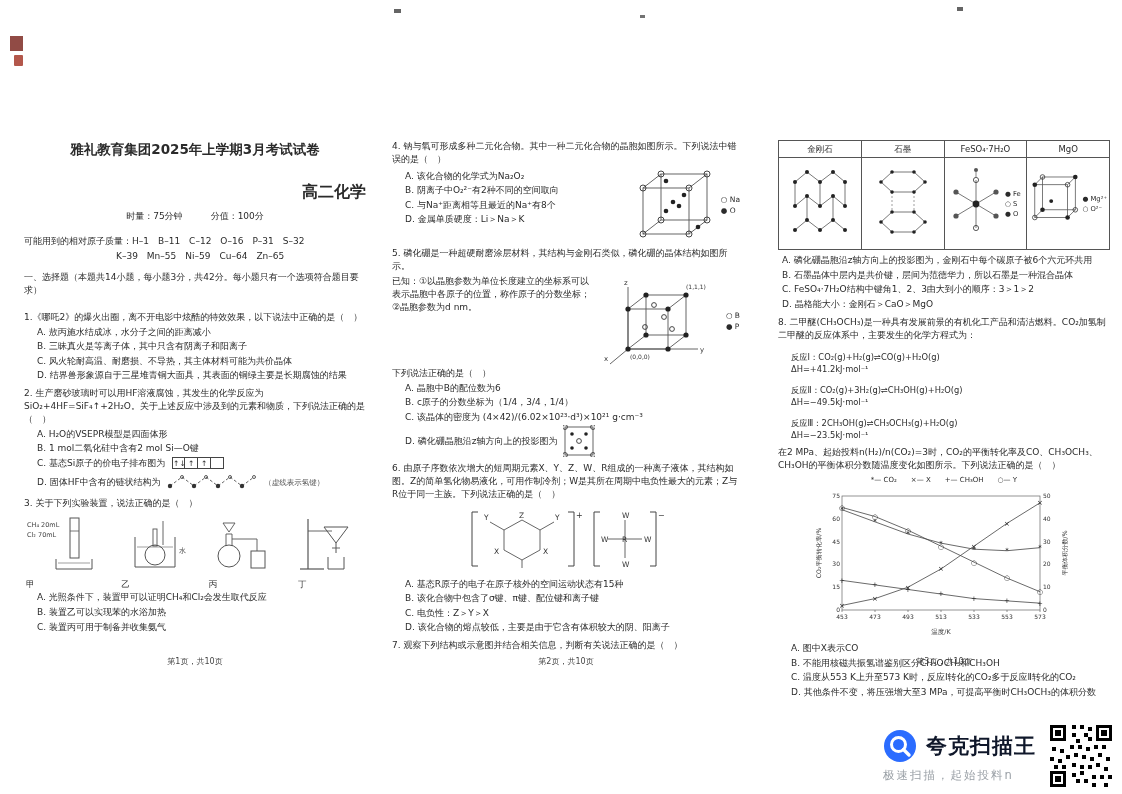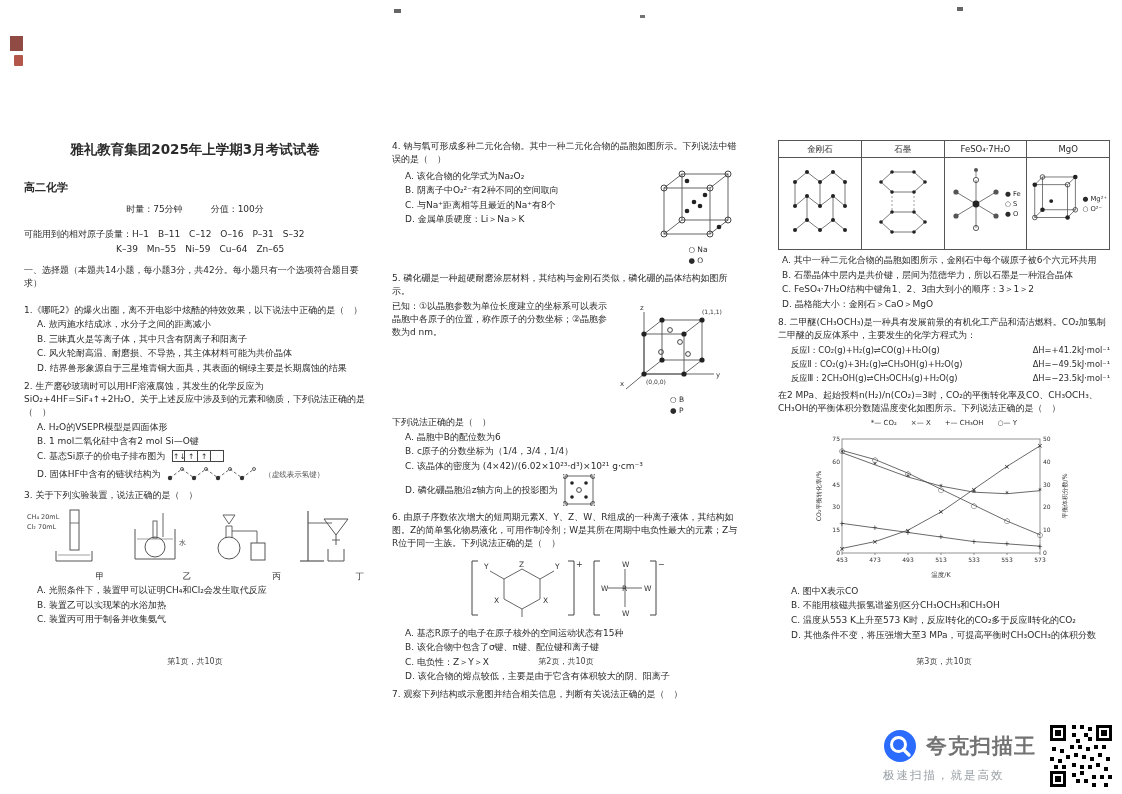--- a/index.html
+++ b/index.html
@@ -11,65 +11,65 @@
   }
   .stage { position:absolute; inset:0; background:#fff; }
   .art { position:absolute; opacity:.85; }
 
   .page { position:absolute; top:140px; height:528px; font-size:9px; line-height:1.45; }
   #page1 { left:24px;  width:342px; }
   #page2 { left:392px; width:348px; }
   #page3 { left:778px; width:332px; }
 
   .doc-title   { text-align:center; font-size:13.5px; font-weight:bold; margin-bottom:6px; }
-  .doc-subject { text-align:left; font-size:11px;  font-weight:bold; margin-bottom:7px;margin-top:20px; }
+  .doc-subject { text-align:right; font-size:16px;  font-weight:bold; margin-bottom:7px;margin-top:20px; }
   .doc-meta    { display:flex; justify-content:center; gap:28px; font-size:9px; margin-bottom:12px; }
   .masses1 { margin-bottom:2px; }
   .masses2 { margin-left:92px; margin-bottom:8px; }
   .section-head { font-weight:normal; margin-bottom:14px; }
 
   .stem { margin-top:5px; }
   .opt  { padding-left:13px; margin-top:1.5px; }
   .page-footer { position:absolute; bottom:0; left:0; right:0; text-align:center; font-size:8px; color:#444; }
 
   .orbital { display:inline-flex; vertical-align:middle; margin-left:4px; }
   .orbital span { display:inline-block; width:13px; height:12px; border:0.9px solid #444;
                   border-left:none; font-size:7.5px; text-align:center; line-height:11px; }
   .orbital span:first-child { border-left:0.9px solid #444; }
 
   .inline-fig { display:inline-block; vertical-align:middle; margin:0 3px; }
   .fig-note { font-size:7.5px; color:#555; }
 
   .appr-row { display:flex; justify-content:space-between; align-items:flex-end; margin:5px 2px 1px; }
-  .appr { text-align:right; }
+  .appr { text-align:left; }
   .appr .lab { font-size:8.5px; margin-top:1px; }
 
   .qrow { display:flex; gap:6px; margin-top:2px; }
   .qrow .grow { flex:1; min-width:0; }
-  .figcol { display:flex; flex-direction:column; align-items:center; gap:2px; }
+  .figcol { display:flex; flex-direction:row; align-items:center; gap:2px; }
   .fig-legend div { font-size:7.5px; line-height:1.5; white-space:nowrap; }
 
   .ionic-fig { text-align:center; margin:4px 0 2px; }
 
   .ctable { width:100%; border-collapse:collapse; margin-bottom:4px; table-layout:fixed; }
   .ctable th, .ctable td { border:1px solid #555; font-weight:normal; font-size:8.5px;
                            text-align:center; padding:2px; vertical-align:middle; }
   .ctable th { height:17px; }
   .ctable td { height:92px; }
   .cellwrap { display:flex; align-items:center; justify-content:center; gap:3px; }
   .cell-legend div { font-size:6.8px; line-height:1.5; text-align:left; white-space:nowrap; }
 
-  .eqrow { display:flex; justify-content:space-between; padding-left:13px; margin-top:2px; font-size:8.3px; }
+  .eqrow { display:flex; justify-content:space-between; padding-left:13px; margin-top:9px; font-size:8.3px;flex-direction:column; }
   .chartwrap { width:260px; margin:3px auto 1px; text-align:left; }
   .chart-legend { display:flex; flex-wrap:wrap; justify-content:center; width:190px;
                   margin:0 auto 1px; font-size:7px; column-gap:14px; row-gap:0; }
 
   .branding { position:absolute; right:8px; bottom:5px; display:flex; align-items:center; gap:12px; }
   .brand-row { display:flex; align-items:center; gap:9px; }
-  .brand-name { font-size:21px; font-weight:bold; color:#737373; letter-spacing:1px; }
+  .brand-name { font-size:21px; font-weight:bold; color:#0f172a; letter-spacing:1px; }
   .brand-tagline { font-size:11.5px; color:#9aa0a6; margin-top:5px; letter-spacing:2px; }
 
   svg text { font-family:"DejaVu Sans","Liberation Sans",sans-serif; }
 </style>
 </head>
 <body>
 
 <div class="stage">
 
   <div class="art" style="left:10px;top:36px;width:13px;height:15px;background:#7e2c24;"></div>
@@ -418,21 +418,21 @@
             <div class="cell-legend">
               <div>● Mg²⁺</div>
               <div>○ O²⁻</div>
             </div>
           </div>
         </td>
       </tr>
     </tbody>
       </table>
 
-    <div class="opt" style="padding-left:4px">A. 其中一种二元化合物的晶胞如图所示，金刚石中每个碳原子被6个六元环共用</div>
+    <div class="opt" style="padding-left:4px">A. 磷化硼晶胞沿z轴方向上的投影图为，金刚石中每个碳原子被6个六元环共用</div>
     <div class="opt" style="padding-left:4px">B. 石墨晶体中层内是共价键，层间为范德华力，所以石墨是一种混合晶体</div>
     <div class="opt" style="padding-left:4px">C. FeSO₄·7H₂O结构中键角1、2、3由大到小的顺序：3＞1＞2</div>
     <div class="opt" style="padding-left:4px">D. 晶格能大小：金刚石＞CaO＞MgO</div>
 
     <div class="stem">8. 二甲醚(CH₃OCH₃)是一种具有发展前景的有机化工产品和清洁燃料。CO₂加氢制二甲醚的反应体系中，主要发生的化学方程式为：</div>
     <div class="eqrow">
       <span>反应Ⅰ：CO₂(g)+H₂(g)⇌CO(g)+H₂O(g)</span>
       <span>ΔH=+41.2kJ·mol⁻¹</span>
     </div>
     <div class="eqrow">
@@ -529,21 +529,21 @@
   <div class="branding">
     <div>
       <div class="brand-row">
         <svg width="34" height="34" viewBox="0 0 34 34">
           <circle cx="17" cy="17" r="16" fill="#2B6CFF"></circle>
           <circle cx="15.5" cy="15.5" r="7" fill="none" stroke="#ffffff" stroke-width="3"></circle>
           <line x1="20.5" y1="20.5" x2="26" y2="26" stroke="#ffffff" stroke-width="3.4" stroke-linecap="round"></line>
         </svg>
         <span class="brand-name">夸克扫描王</span>
       </div>
-      <div class="brand-tagline">极速扫描，就是高效</div>
+      <div class="brand-tagline">极速扫描，起始投料n</div>
     </div>
     <svg width="66" height="66" viewBox="0 0 66 66">
       <rect x="0" y="0" width="66" height="66" fill="#ffffff"></rect>
       <rect x="2" y="2" width="16" height="16" fill="#000"></rect>
         <rect x="5" y="5" width="10" height="10" fill="#fff"></rect>
         <rect x="7" y="7" width="6" height="6" fill="#000"></rect>
       <rect x="48" y="2" width="16" height="16" fill="#000"></rect>
         <rect x="51" y="5" width="10" height="10" fill="#fff"></rect>
         <rect x="53" y="7" width="6" height="6" fill="#000"></rect>
       <rect x="2" y="48" width="16" height="16" fill="#000"></rect>

